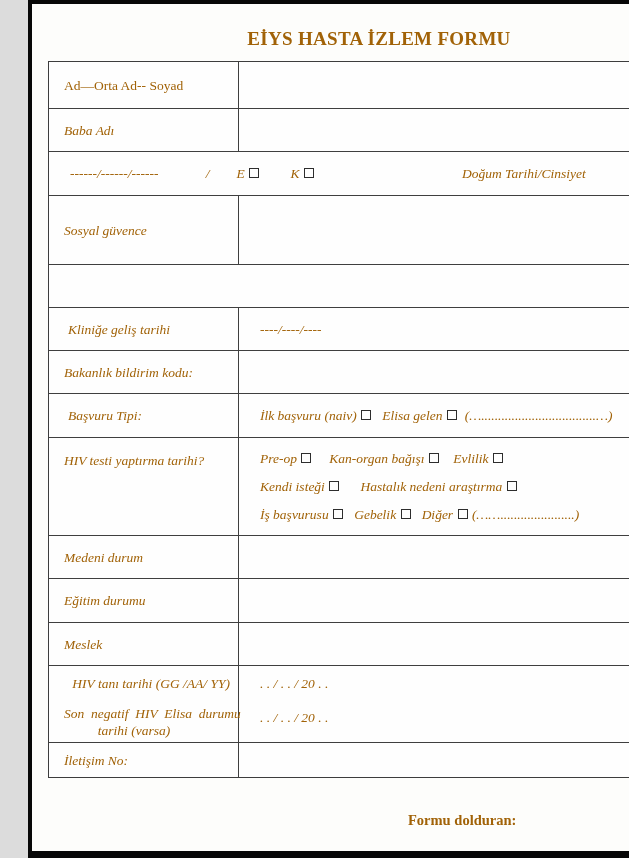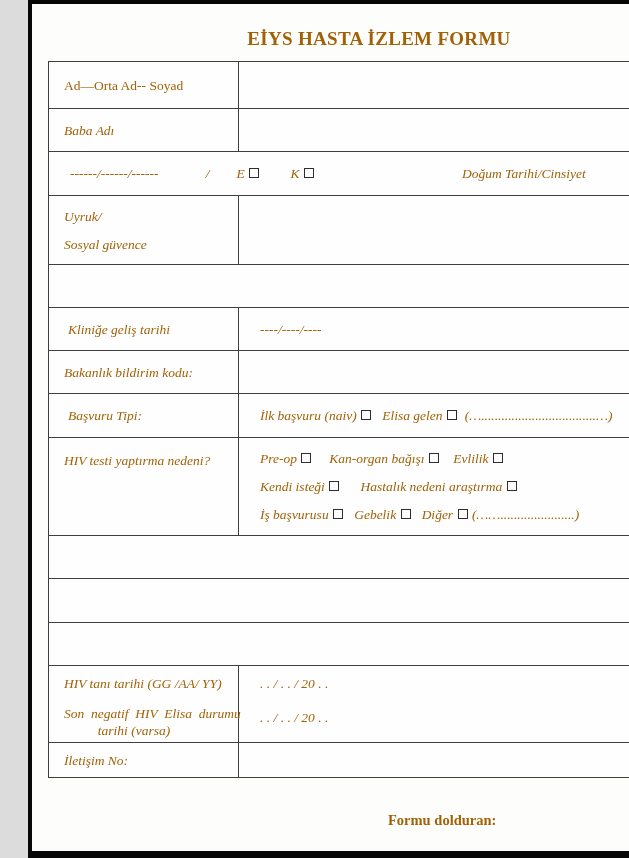--- a/index.html
+++ b/index.html
@@ -33,27 +33,27 @@
     display:inline-block; width:8px; height:8px;
     border:1.2px solid #2d2d2d; margin:0 1px; background:transparent;
   }
   
   .r-uyruk-sosyal-guvence .label-line,
   .r-uyruk-sosyal-guvence .value-line { margin:5.5px 0; }
   .r-hiv-testi-nedeni .value-line { margin:5.5px 0; }
   .r-hiv-testi-nedeni .label-cell { justify-content:flex-start; padding-top:14px; }
   .r-hiv-tani-tarihi .cell { justify-content:flex-start; padding-top:9px; }
   .r-hiv-tani-tarihi .label-line:nth-child(1) { margin-bottom:13px; }
-  .r-hiv-tani-tarihi .label-line { white-space:pre; }
+  .r-hiv-tani-tarihi .label-line { white-space:pre;text-align:right; }
   .r-hiv-tani-tarihi .label-line:nth-child(3) { text-align:center; padding-right:26px; }
   .r-hiv-tani-tarihi .value-line + .value-line { margin-top:17px; }
   .r-klinige-gelis-tarihi .label-cell,
   .r-basvuru-tipi .label-cell { padding-left:19px; }
   .footer {
-    position:absolute; top:808px; left:356px;
+    position:absolute; top:808px; left:376px;
     font-weight:bold; font-size:14.5px;
   }
 </style>
 </head>
 <body>
 
 <div class="page">
   <h1 class="title">EİYS HASTA İZLEM FORMU</h1>
   <div class="form-table" id="form-table">
       <div class="row r-ad-soyad" style="height: 46px;">
@@ -69,21 +69,20 @@
         <div class="cell value-cell"></div>
       </div>
       <div class="row r-dogum-tarihi-cinsiyet" style="height: 44px;">
         <div class="cell value-cell"><div class="value-line"><span>------/------/------              /        E </span><span class="cb"></span><span>         K </span><span class="cb"></span></div></div>
         <div class="cell label-cell">
           <div class="label-line">Doğum Tarihi/Cinsiyet</div>
         </div>
       </div>
       <div class="row r-uyruk-sosyal-guvence" style="height: 69px;">
         <div class="cell label-cell">
-          <div class="label-line">Uyruk/</div>
           <div class="label-line">Sosyal güvence</div>
         </div>
       </div>
       <div class="row r-dosya-no" style="height: 43px;">
         <div class="cell value-cell"></div>
       </div>
       <div class="row r-klinige-gelis-tarihi" style="height: 43px;">
         <div class="cell label-cell">
           <div class="label-line">Kliniğe geliş tarihi</div>
         </div>
@@ -96,30 +95,39 @@
         <div class="cell value-cell"></div>
       </div>
       <div class="row r-basvuru-tipi" style="height: 44px;">
         <div class="cell label-cell">
           <div class="label-line">Başvuru Tipi:</div>
         </div>
         <div class="cell value-cell"><div class="value-line"><span>İlk başvuru (naiv) </span><span class="cb"></span><span>   Elisa gelen </span><span class="cb"></span><span>  (…..................................…)</span></div></div>
       </div>
       <div class="row r-hiv-testi-nedeni" style="height: 98px;">
         <div class="cell label-cell">
-          <div class="label-line">HIV testi yaptırma nedeni?</div>
+          <div class="label-line">HIV testi yaptırma tarihi?</div>
         </div>
         <div class="cell value-cell"><div class="value-line"><span>Pre-op </span><span class="cb"></span><span>     Kan-organ bağışı </span><span class="cb"></span><span>    Evlilik </span><span class="cb"></span></div><div class="value-line"><span>Kendi isteği </span><span class="cb"></span><span>      Hastalık nedeni araştırma </span><span class="cb"></span></div><div class="value-line"><span>İş başvurusu </span><span class="cb"></span><span>   Gebelik </span><span class="cb"></span><span>   Diğer </span><span class="cb"></span><span> (……......................)</span></div></div>
       </div>
       <div class="row r-medeni-durum" style="height: 43px;">
+        <div class="cell label-cell">
+          <div class="label-line">Medeni durum</div>
+        </div>
         <div class="cell value-cell"></div>
       </div>
       <div class="row r-egitim-durumu" style="height: 44px;">
+        <div class="cell label-cell">
+          <div class="label-line">Eğitim durumu</div>
+        </div>
       </div>
       <div class="row r-meslek" style="height: 43px;">
+        <div class="cell label-cell">
+          <div class="label-line">Meslek</div>
+        </div>
         <div class="cell value-cell"></div>
       </div>
       <div class="row r-hiv-tani-tarihi" style="height: 77px;">
         <div class="cell label-cell">
           <div class="label-line">HIV tanı tarihi (GG /AA/ YY)</div>
           <div class="label-line">Son  negatif  HIV  Elisa  durumu</div>
           <div class="label-line">tarihi (varsa)</div>
         </div>
         <div class="cell value-cell"><div class="value-line"><span>. . / . . / 20 . .</span></div><div class="value-line"><span>. . / . . / 20 . .</span></div></div>
       </div>

